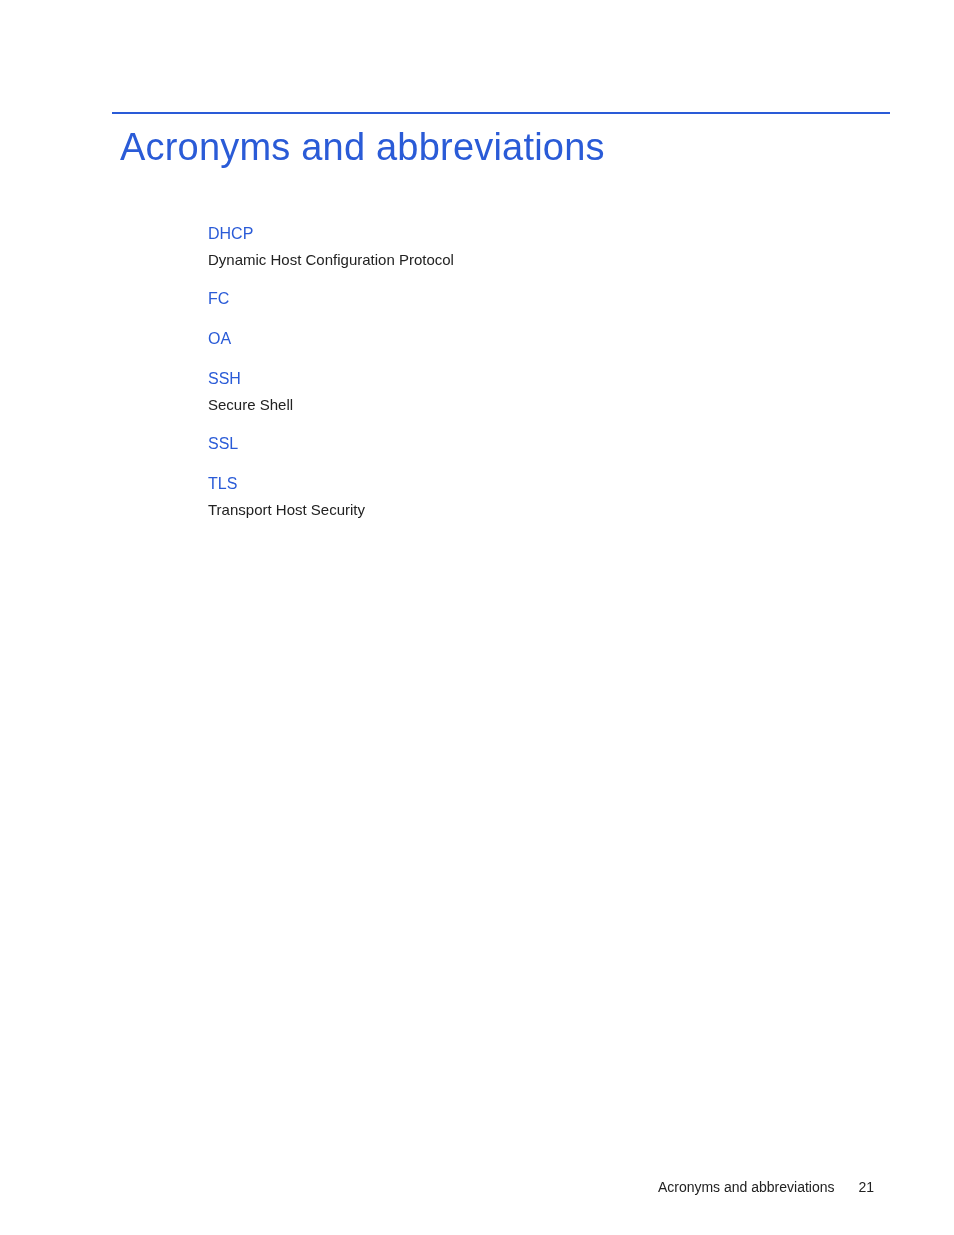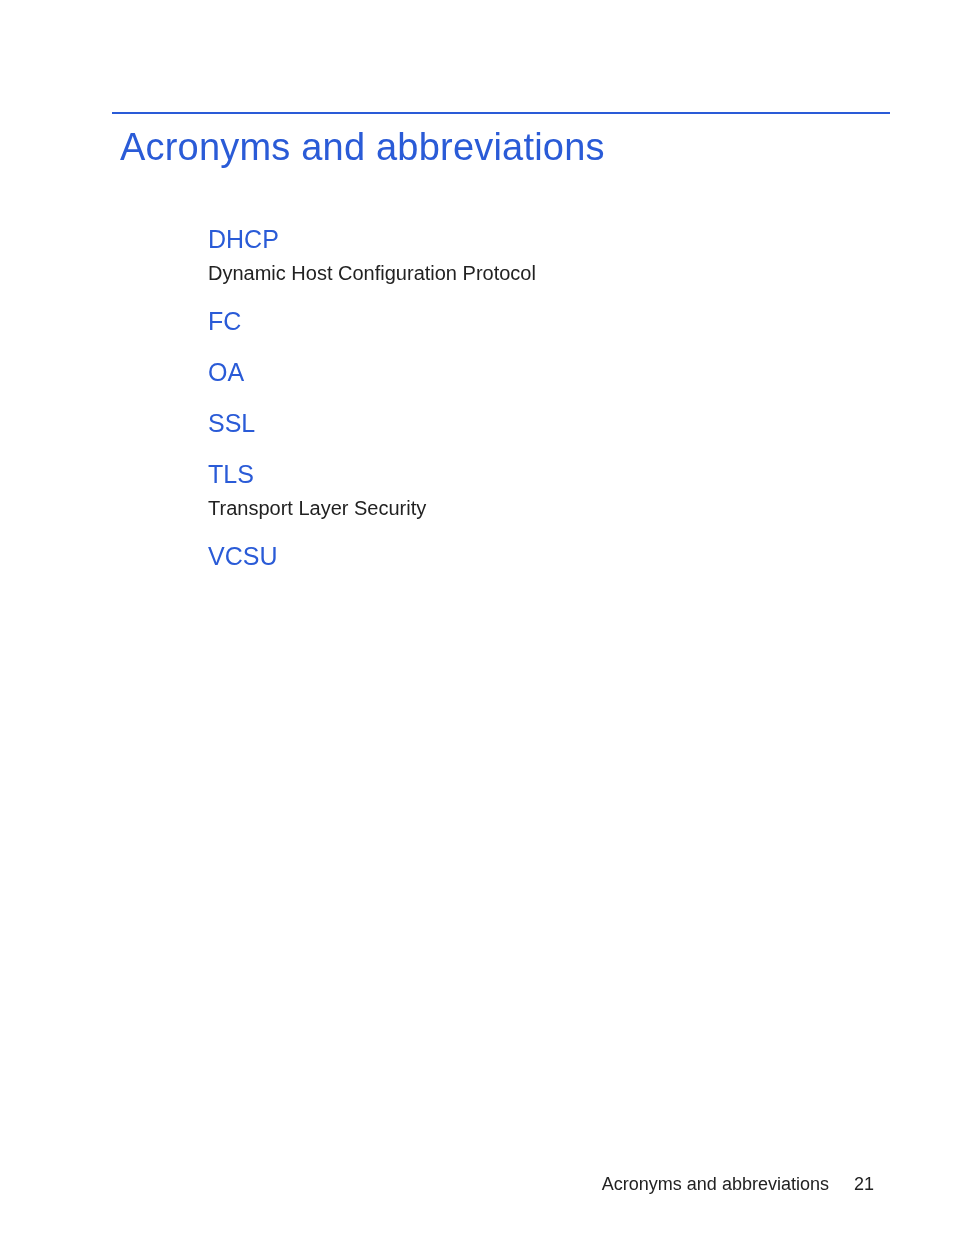--- a/index.html
+++ b/index.html
@@ -32,34 +32,34 @@
   }
   .entries {
     padding-left: 72px;
     max-width: 680px;
   }
   .entry {
     margin-bottom: 22px;
   }
   .term {
     color: #2a5bd7;
-    font-size: 25px;
+    font-size: 16px;
     font-weight: 400;
     margin-bottom: 6px;
   }
   .def {
     color: #222;
-    font-size: 20px;
+    font-size: 15px;
     font-weight: 400;
   }
   .footer {
     position: absolute;
     bottom: 56px;
     right: 88px;
-    font-size: 18px;
+    font-size: 14px;
     color: #222;
   }
   .footer .label { margin-right: 12px; }
 </style>
 </head>
 <body>
 
 <div class="page">
   <hr class="rule">
   <h1 class="title">Acronyms and abbreviations</h1>
@@ -69,28 +69,31 @@
       <div class="term">DHCP</div>
       <div class="def">Dynamic Host Configuration Protocol</div>
     </div>
     <div class="entry">
       <div class="term">FC</div>
     </div>
     <div class="entry">
       <div class="term">OA</div>
     </div>
     <div class="entry">
+      <div class="term">SSH</div>
+      <div class="def">Secure Shell</div>
+    </div>
+    <div class="entry">
       <div class="term">SSL</div>
     </div>
     <div class="entry">
       <div class="term">TLS</div>
-      <div class="def">Transport Layer Security</div>
+      <div class="def">Transport Host Security</div>
     </div>
     <div class="entry">
-      <div class="term">VCSU</div>
     </div>
   </div>
 
   <div class="footer">
     <span class="label">Acronyms and abbreviations</span>
     <span>21</span>
   </div>
 </div>
 
 </body></html>

